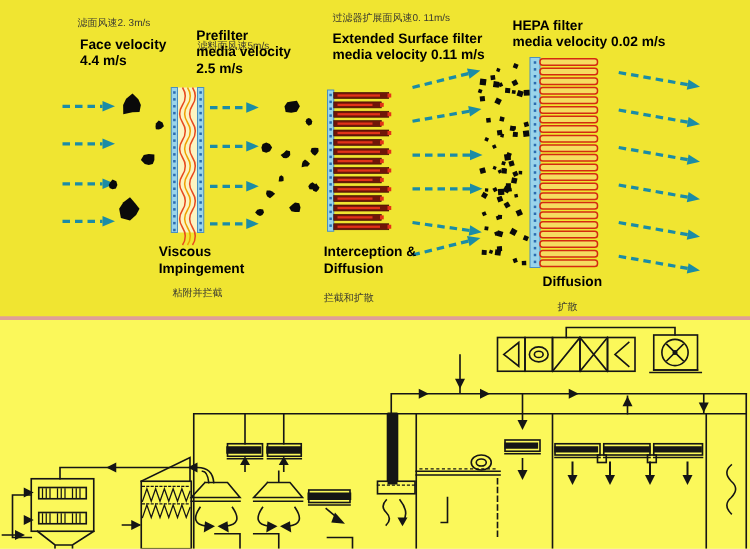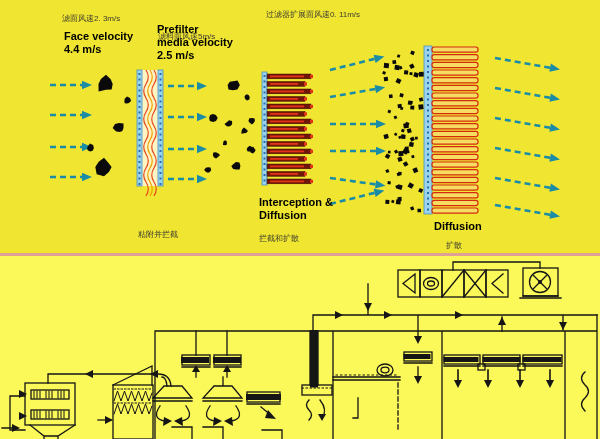--- a/index.html
+++ b/index.html
@@ -362,22 +362,28 @@
     <div class="lbl cn" style="left:62px;top:13px">滤面风速2. 3m/s</div>
     <div class="lbl en" style="left:64px;top:30px">Face velocity
 4.4 m/s</div>
 
     <div class="lbl cn" style="left:158px;top:31px">滤料面风速5m/s</div>
     <div class="lbl en" style="left:157px;top:23px">Prefilter
 media velocity
 2.5 m/s</div>
 
     <div class="lbl cn" style="left:266px;top:9px">过滤器扩展面风速0. 11m/s</div>
-
-
+    <div class="lbl en" style="left:266px;top:25px">Extended Surface filter
+media velocity 0.11 m/s</div>
+
+    <div class="lbl en" style="left:410px;top:15px">HEPA filter
+media velocity 0.02 m/s</div>
+
+    <div class="lbl en" style="left:127px;top:196px">Viscous
+Impingement</div>
     <div class="lbl mech-cn" style="left:138px;top:229px">粘附并拦截</div>
 
     <div class="lbl en" style="left:259px;top:196px">Interception &amp;
 Diffusion</div>
     <div class="lbl mech-cn" style="left:259px;top:233px">拦截和扩散</div>
 
     <div class="lbl en" style="left:434px;top:220px">Diffusion</div>
     <div class="lbl mech-cn" style="left:446px;top:240px">扩散</div>
   </div>
 

